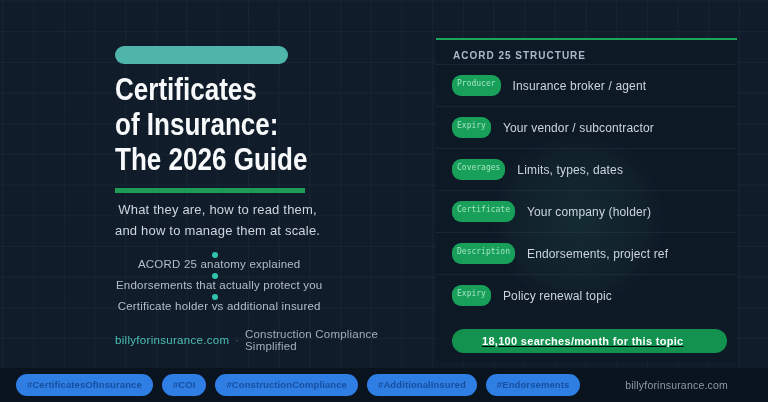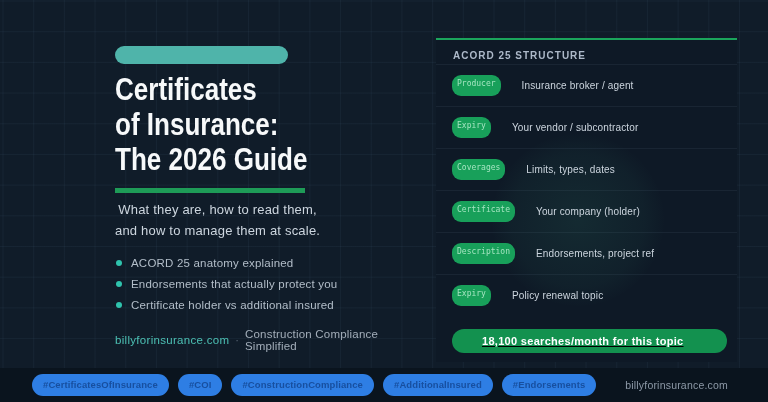--- a/index.html
+++ b/index.html
@@ -20,21 +20,21 @@
     border-radius:9px;background:#4fb4aa;}
   .title{position:absolute;left:115px;top:72px;margin:0;
     color:#f7f9fa;font-size:31px;font-weight:700;line-height:35px;letter-spacing:0;
     transform:scaleX(0.84);transform-origin:0 0;white-space:nowrap;}
   .title span{display:block;}
   .title-underline{position:absolute;left:115px;top:188px;width:190px;height:5px;background:#1e9b57;}
   .subtitle{position:absolute;left:115px;top:199px;margin:0;
     color:#cdd6df;font-size:13px;line-height:21px;letter-spacing:0.2px;text-align:center;}
   .subtitle span{display:block;}
   .bullets{position:absolute;left:116px;top:252px;margin:0;padding:0;list-style:none;}
-  .bullets li{display:flex;align-items:center;height:21px;margin-bottom:0;}
+  .bullets li{display:flex;align-items:center;height:21px;margin-bottom:0;flex-direction:column;}
   .bullet-dot{width:6px;height:6px;border-radius:50%;background:#2fc3ad;margin-right:9px;flex:none;}
   .bullet-text{color:#b3bec9;font-size:11.5px;letter-spacing:0.2px;}
   .site-row{position:absolute;left:115px;top:328px;width:312px;display:flex;align-items:center;}
   .site-link{color:#4cc0b4;font-size:11.5px;letter-spacing:0.3px;cursor:pointer;}
   .site-sep{color:#5a6775;font-size:11px;margin:0 auto;padding:0 6px;}
   .site-tagline{color:#a3aeba;font-size:11.5px;letter-spacing:0.2px;}
 
   
   .panel{position:absolute;left:436px;top:38px;width:301px;height:324px;
     background:#0e1926;border-top:2px solid #1ba55c;box-sizing:border-box;}
@@ -42,28 +42,28 @@
     background:radial-gradient(circle, rgba(62,160,128,0.13) 0%, rgba(62,160,128,0.055) 55%, rgba(62,160,128,0) 72%);
     pointer-events:none;}
   .panel-header{position:absolute;left:17px;top:10px;color:#adb9c9;
     font-size:10px;font-weight:700;letter-spacing:1px;}
   .panel-rows{position:absolute;left:0;top:24px;right:0;}
   .acord-row{height:42px;display:flex;align-items:center;padding-left:16px;
     border-top:1px solid rgba(164,196,224,0.07);box-sizing:border-box;}
   .label-pill{display:inline-block;background:#18a05a;color:#a4e4c0;
     font-family:"DejaVu Sans Mono", monospace;font-size:8px;line-height:8px;
     padding:5px 5px 8px;border-radius:9px;flex:none;}
-  .row-desc{color:#ccd5de;font-size:10px;margin-left:9px;letter-spacing:0.15px;padding-left:12px;}
+  .row-desc{color:#ccd5de;font-size:12px;letter-spacing:0.15px;padding-left:12px;}
   .stat-pill{position:absolute;left:16px;top:289px;width:275px;height:24px;border-radius:12px;
     background:#13914f;display:flex;align-items:center;text-decoration:underline;}
   .stat-text{color:#ffffff;font-size:11px;font-weight:700;letter-spacing:0.3px;padding-left:30px;}
 
   
   .bottombar{position:absolute;left:0;top:368px;width:768px;height:34px;background:#0a141e;
-    display:flex;align-items:center;padding:0 40px 0 32px;box-sizing:border-box;}
+    display:flex;align-items:center;padding:0 40px 0 16px;box-sizing:border-box;}
   .tag{background:#2e7ee4;color:#174f9f;font-size:9.5px;font-weight:700;letter-spacing:0.1px;
     padding:5px 11px 6px;border-radius:11px;margin-right:9px;white-space:nowrap;cursor:pointer;}
   .bar-site{margin-left:auto;color:#8d99a7;font-size:10.5px;letter-spacing:0.2px;cursor:pointer;}
 </style>
 </head>
 <body>
 
 <div class="canvas">
 
   <div class="accent-pill"></div>

